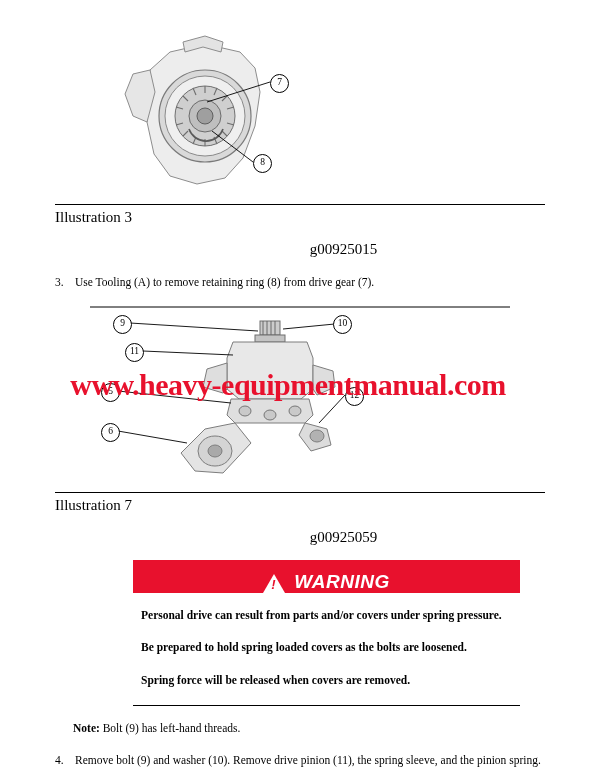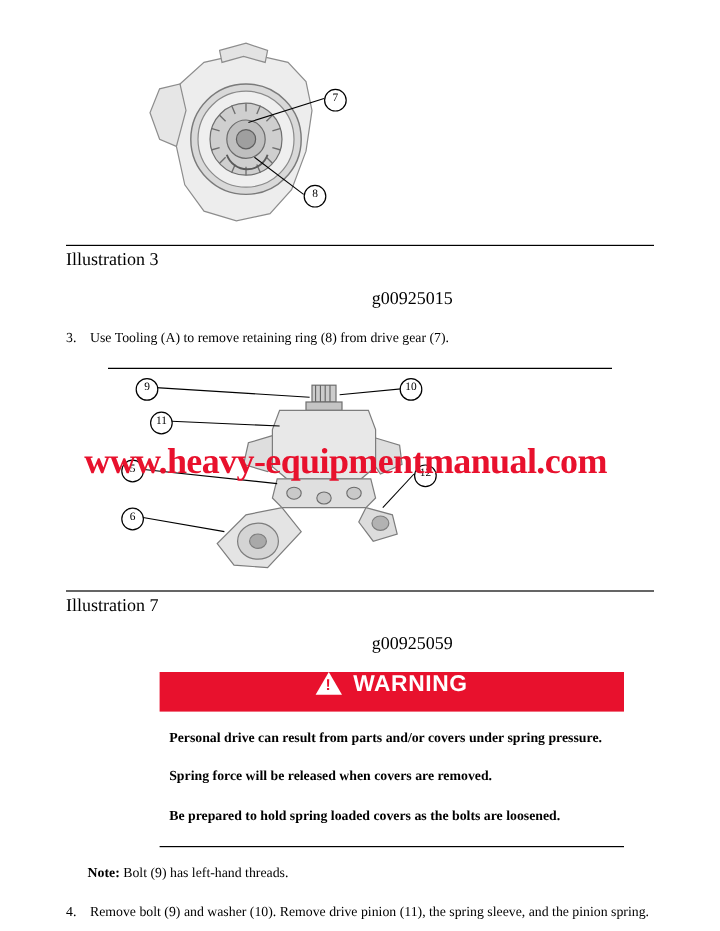--- a/index.html
+++ b/index.html
@@ -82,23 +82,24 @@
 
   
   .warn-wrap {
     margin: 14px 0 0 0;
     padding: 0 25px 0 78px;
   }
   .warn-bar {
     background: #e8112d;
     height: 33px;
     display: flex;
-    align-items: flex-start;
+    align-items: flex-end;
     justify-content: center;
     gap: 9px;
+    font-style: italic;
   }
   .warn-bar .wtxt {
     color: #ffffff;
     font-family: "Liberation Sans", sans-serif;
     font-weight: bold;
     font-size: 19px;
     letter-spacing: 0.5px;
   }
   .tri {
     position: relative;
@@ -290,22 +291,22 @@
     </div>
   </div>
 
   <div class="warn-wrap">
     <div class="warn-bar">
       <span class="tri"></span>
       <span class="wtxt">WARNING</span>
     </div>
     <div class="warn-body">
       <p>Personal drive can result from parts and/or covers under spring pressure.</p>
+      <p>Be prepared to hold spring loaded covers as the bolts are loosened.</p>
       <p>Spring force will be released when covers are removed.</p>
-      <p>Be prepared to hold spring loaded covers as the bolts are loosened.</p>
     </div>
     <hr class="warn-rule">
   </div>
 
   <div class="note-line"><b>Note:</b><span> Bolt (9) has left-hand threads.</span></div>
 
   <div class="step">
     <div class="num">4.</div>
     <div class="txt">Remove bolt (9) and washer (10). Remove drive pinion (11), the spring sleeve, and the pinion spring.</div>
   </div>

